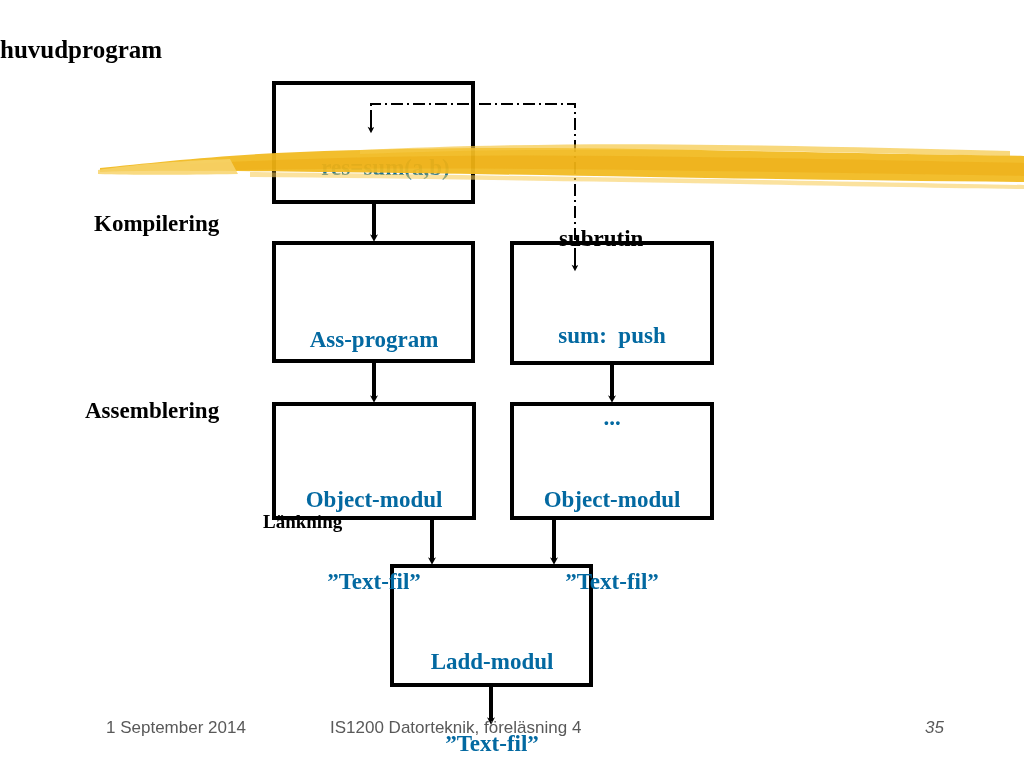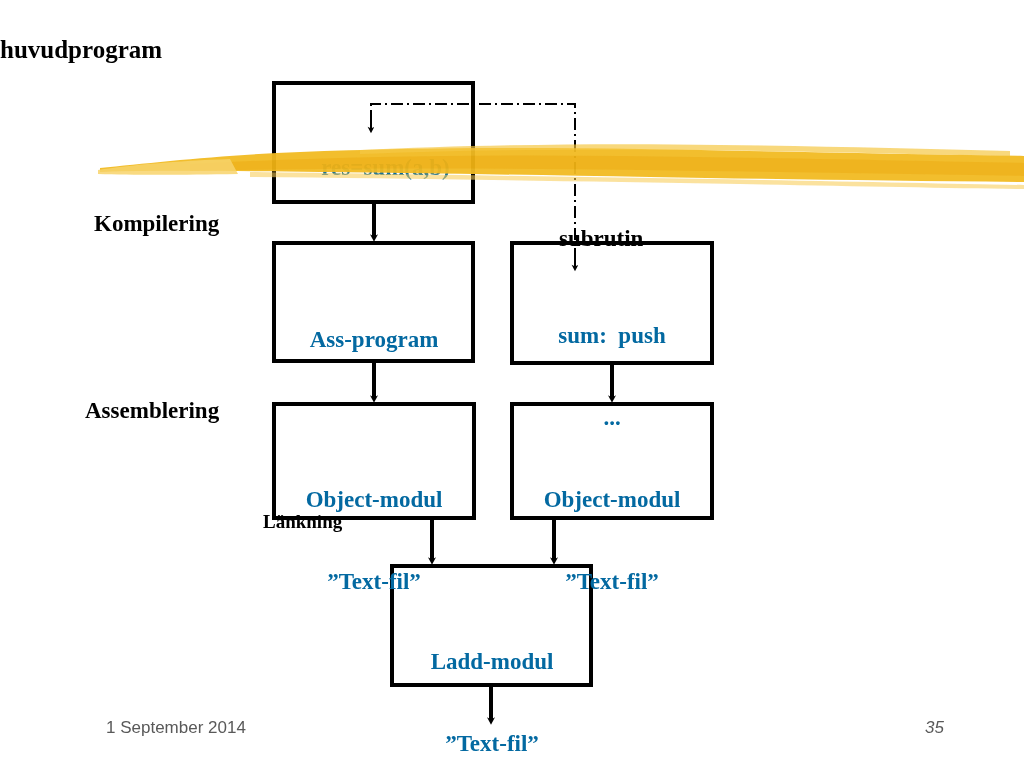--- a/index.html
+++ b/index.html
@@ -190,16 +190,17 @@
       <path d="M360,150 C 470,145 600,143 720,145 C 820,146 920,149 1010,151
                L1010,156 C 910,154 800,151 690,150 C 560,149 450,150 360,154 Z" fill="#F5C43A" opacity="0.7"></path>
 
       <path d="M250,172 C 400,174 580,177 760,180 C 870,182 960,184 1024,185
                L1024,189 C 950,188 850,186 740,184 C 560,181 390,178 250,177 Z" fill="#F6CB55" opacity="0.6"></path>
     </g>
   </svg>
 
   <div id="footer">
     <span class="f-date">1 September 2014</span>
+    <span class="f-title">IS1200 Datorteknik, föreläsning 4</span>
     <span class="f-page">35</span>
   </div>
 
 </div>
 
 </body></html>

